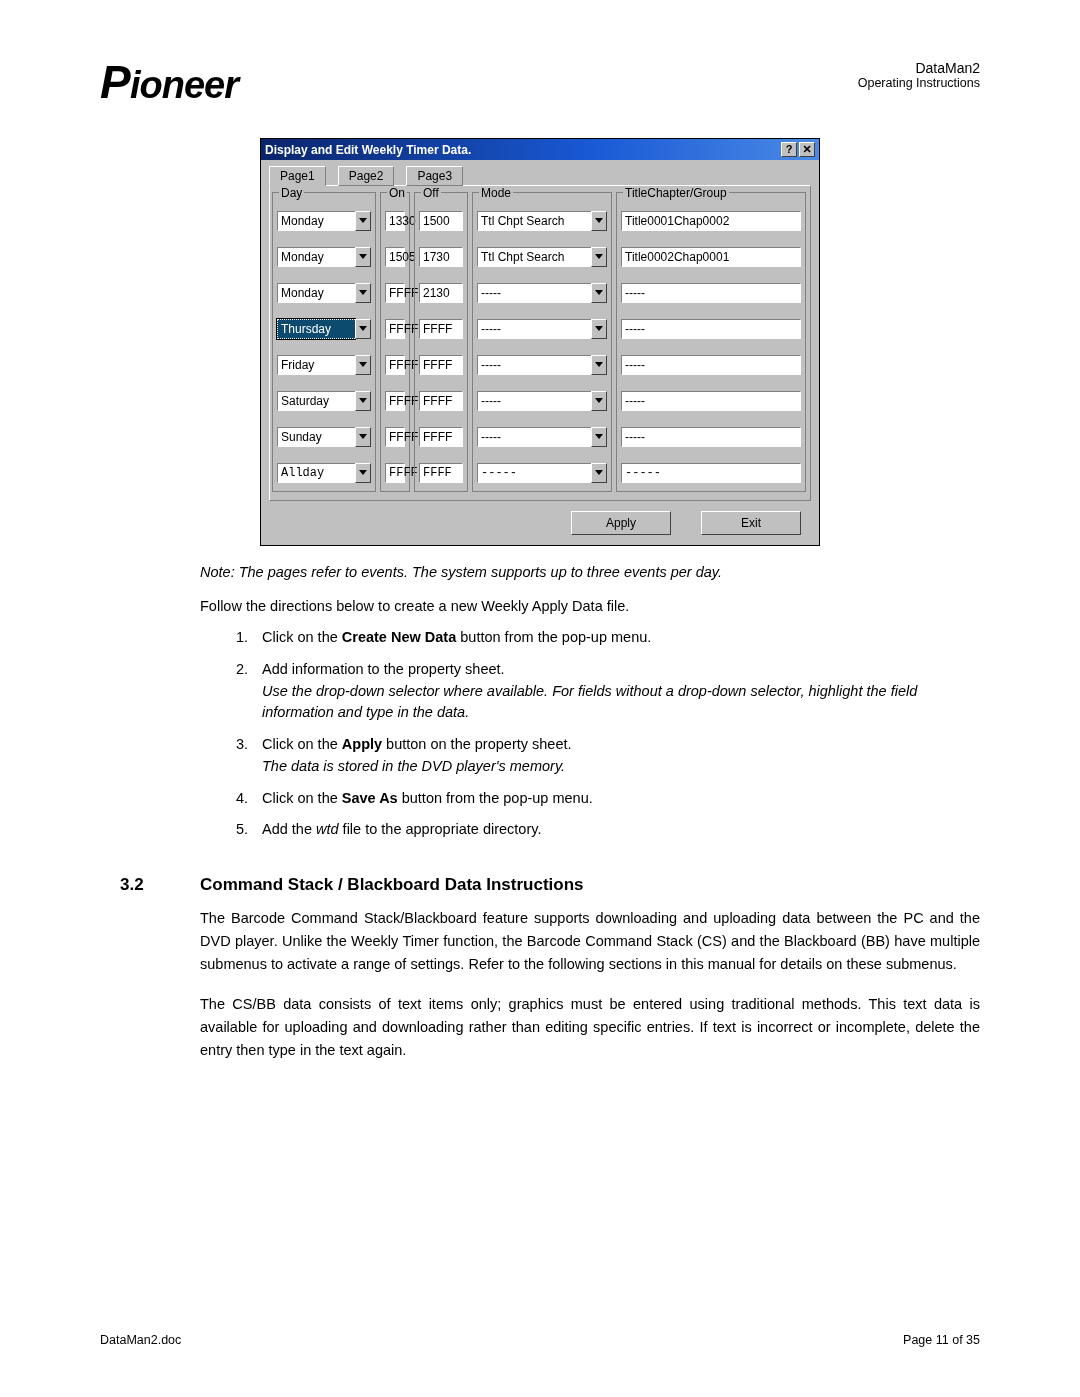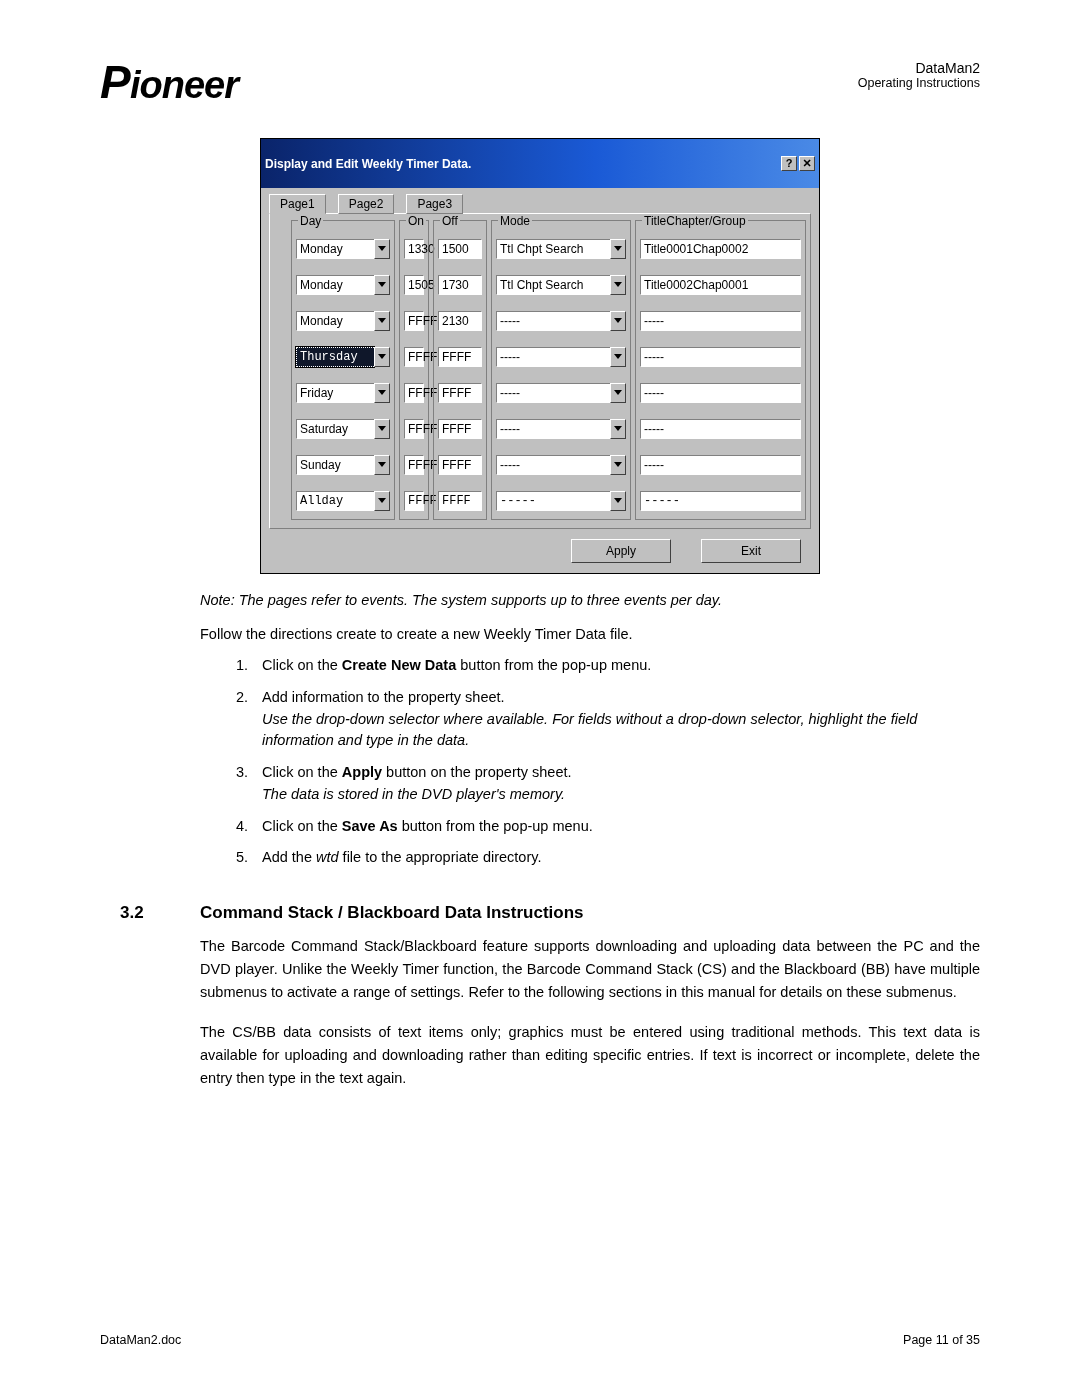--- a/index.html
+++ b/index.html
@@ -29,21 +29,21 @@
     width: 560px;
     background: #c0c0c0;
     border: 1px solid #000;
     font-family: Tahoma, "MS Sans Serif", Arial, sans-serif;
     font-size: 12px;
   }
   .titlebar {
     background: linear-gradient(to right, #0a246a, #1a5ad6 60%, #4a8ae6);
     color: #fff;
     font-weight: bold;
-    padding: 17px 4px;
+    padding: 3px 4px;
     display: flex;
     align-items: center;
     justify-content: space-between;
     font-size: 12px;
   }
   .titlebar-buttons { display:flex; gap:2px; }
   .tb-btn {
     width: 16px; height: 15px;
     background: #c0c0c0;
     border-top: 1px solid #fff;
@@ -68,21 +68,21 @@
     font-size:12px;
     position:relative;
   }
   .tab.active { border-bottom:1px solid #c0c0c0; background:#c0c0c0; z-index:3; }
   .tab.inactive { border-bottom:1px solid #808080; }
   .panel {
     border-top:1px solid #fff;
     border-left:1px solid #fff;
     border-right:1px solid #808080;
     border-bottom:1px solid #808080;
-    padding: 6px 4px 8px 21px;
+    padding: 6px 4px 8px 2px;
     background:#c0c0c0;
   }
   .cols { display:flex; gap:4px; }
   .group {
     border:1px solid #808080;
     border-top-color:#fff0;
     position:relative;
     padding: 16px 4px 6px 4px;
   }
   .group::before {
@@ -108,21 +108,21 @@
     border-top:1px solid #808080;
     border-left:1px solid #808080;
     border-right:1px solid #fff;
     border-bottom:1px solid #fff;
     height:20px;
     display:flex; align-items:center;
     padding: 0 3px;
     font-size:12px;
     width:100%;
   }
-  .inset.selected { background:#0f172a; color:#fff; border:1px dotted #fff; outline:1px solid #000;font-family:Liberation Mono, monospace; }
+  .inset.selected { background:#0c4a6e; color:#fff; border:1px dotted #fff; outline:1px solid #000; }
   .combo { display:flex; width:100%; }
   .combo .inset { flex:1; border-right:none; }
   .dd-btn {
     width:16px; height:20px;
     background:#c0c0c0;
     border-top:1px solid #fff; border-left:1px solid #fff;
     border-right:1px solid #404040; border-bottom:1px solid #404040;
     display:flex; align-items:center; justify-content:center;
   }
   .dd-btn svg { display:block; }
@@ -442,21 +442,21 @@
       <div class="dlg-buttons">
         <div class="win-btn">Apply</div>
         <div class="win-btn">Exit</div>
       </div>
     </div>
   </div>
 </div>
 
 <div class="doc">
   <div class="note">Note: The pages refer to events.  The system supports up to three events per day.</div>
-  <div class="para">Follow the directions create to create a new Weekly Timer Data file.</div>
+  <div class="para">Follow the directions below to create a new Weekly Apply Data file.</div>
   <div class="ol" id="steps">
       <div class="li">
         <div class="num">1.</div>
         <div class="txt"><span>Click on the </span><span class="bold">Create New Data</span><span> button from the pop-up menu.</span></div>
       </div>
       <div class="li">
         <div class="num">2.</div>
         <div class="txt"><span>Add information to the property sheet.</span><span class="sub-it">Use the drop-down selector where available.  For fields without a drop-down selector, highlight the field information and type in the data.</span></div>
       </div>
       <div class="li">

